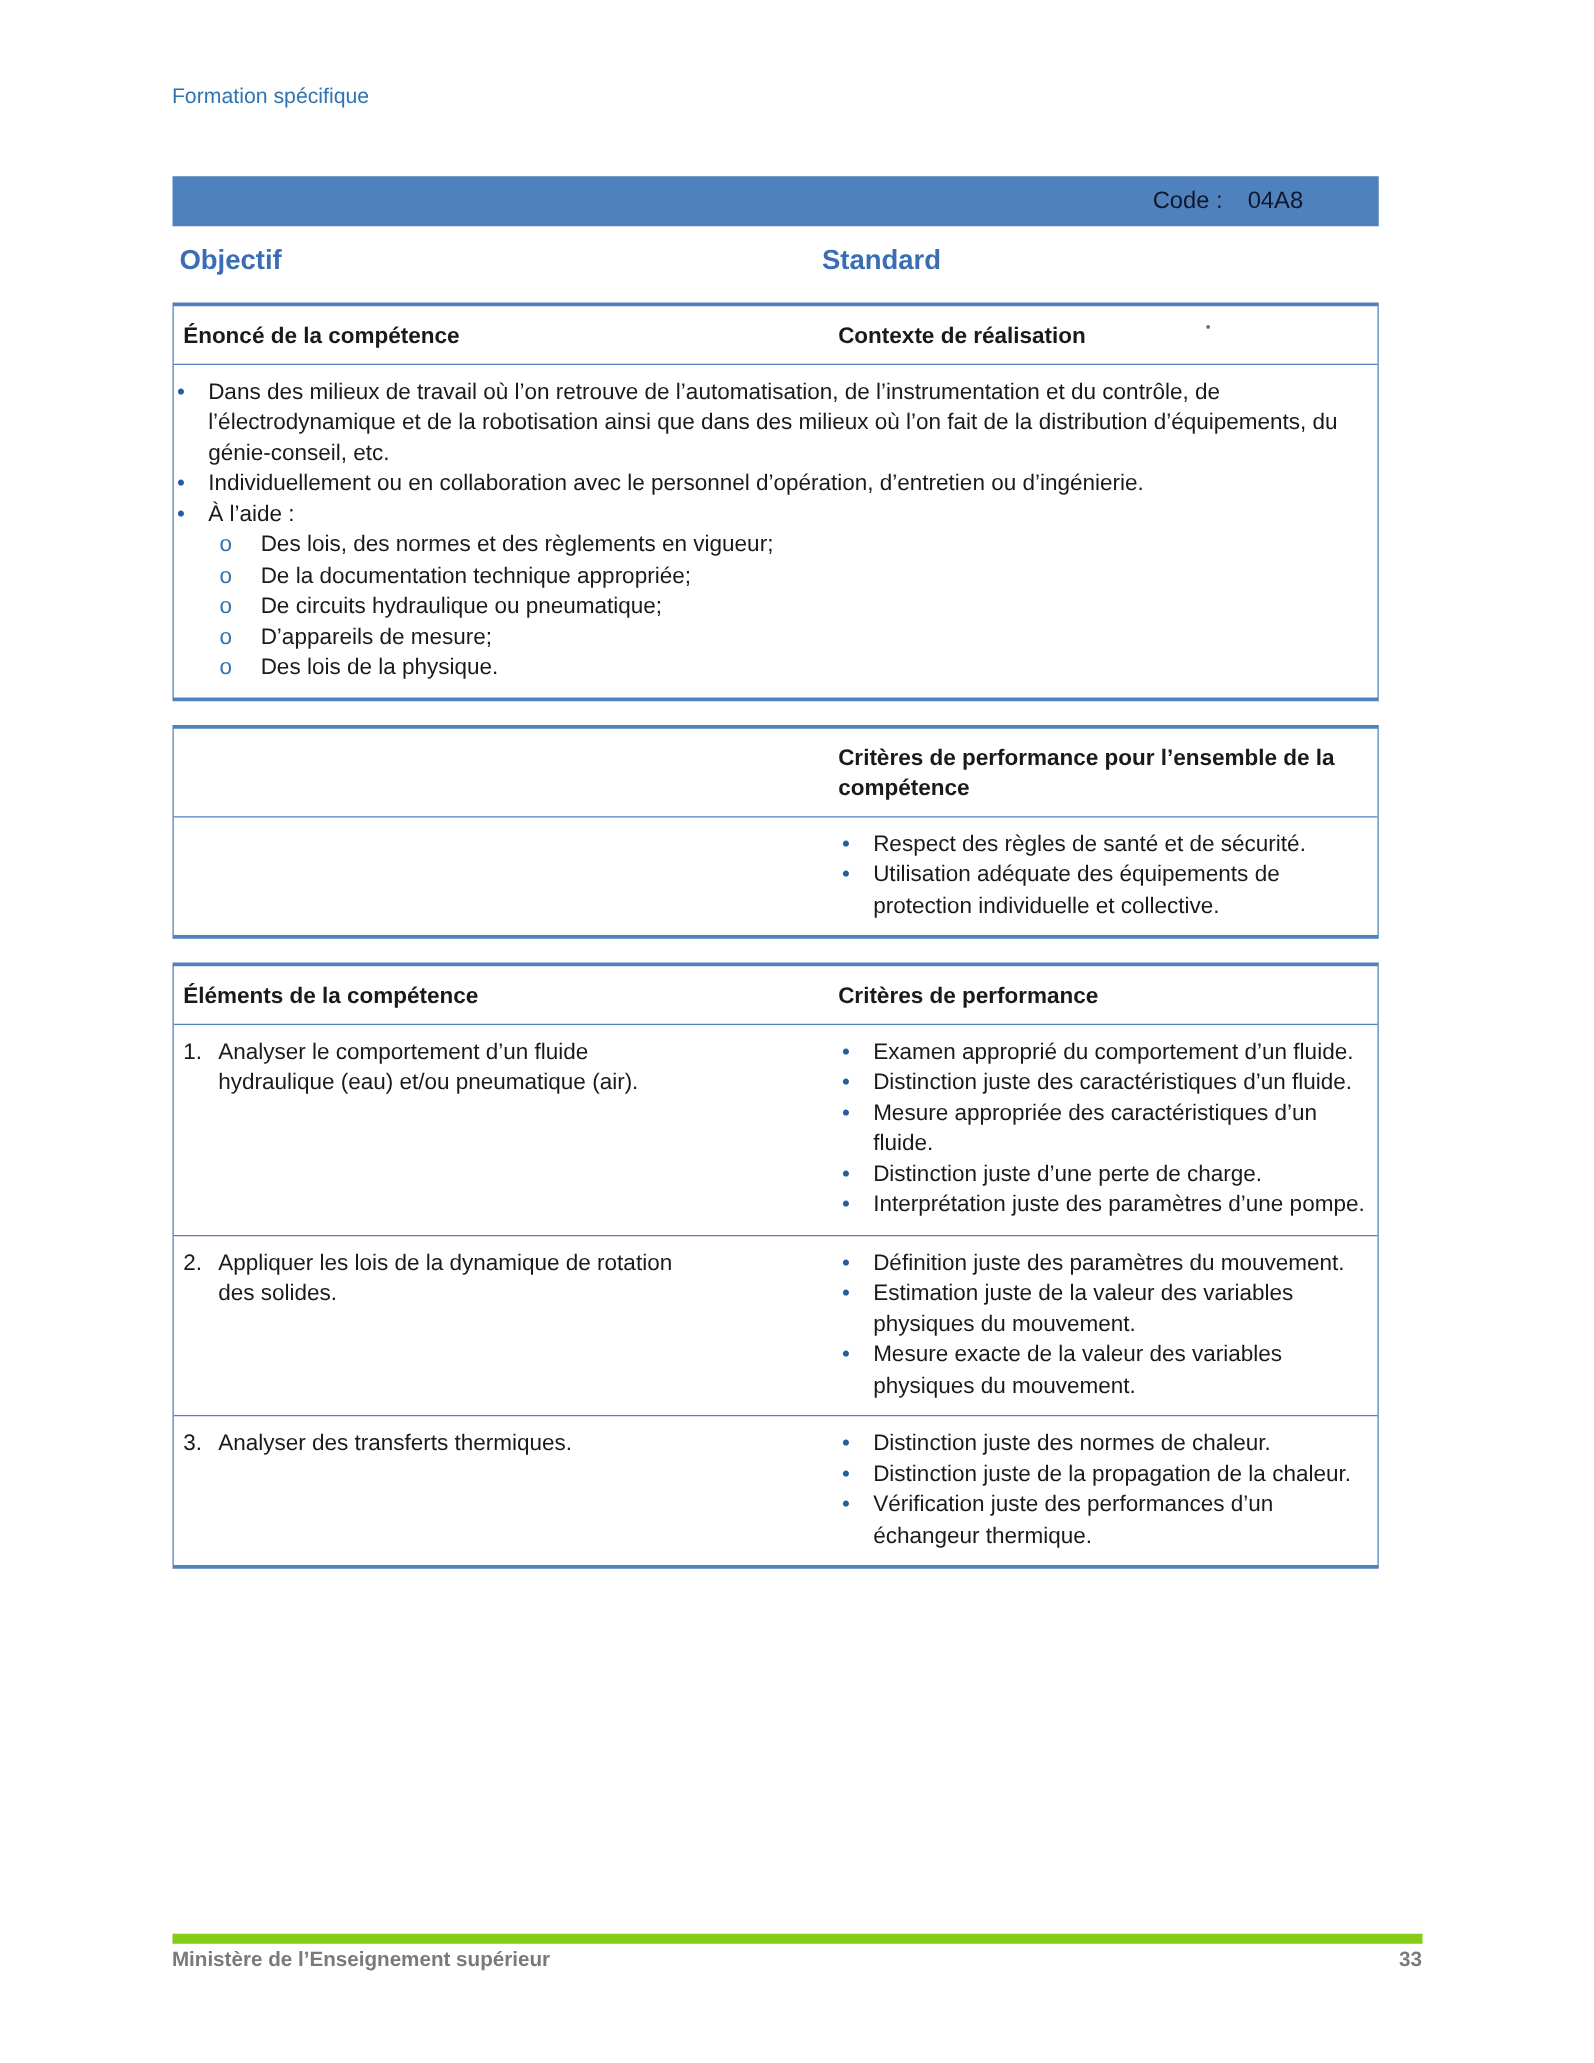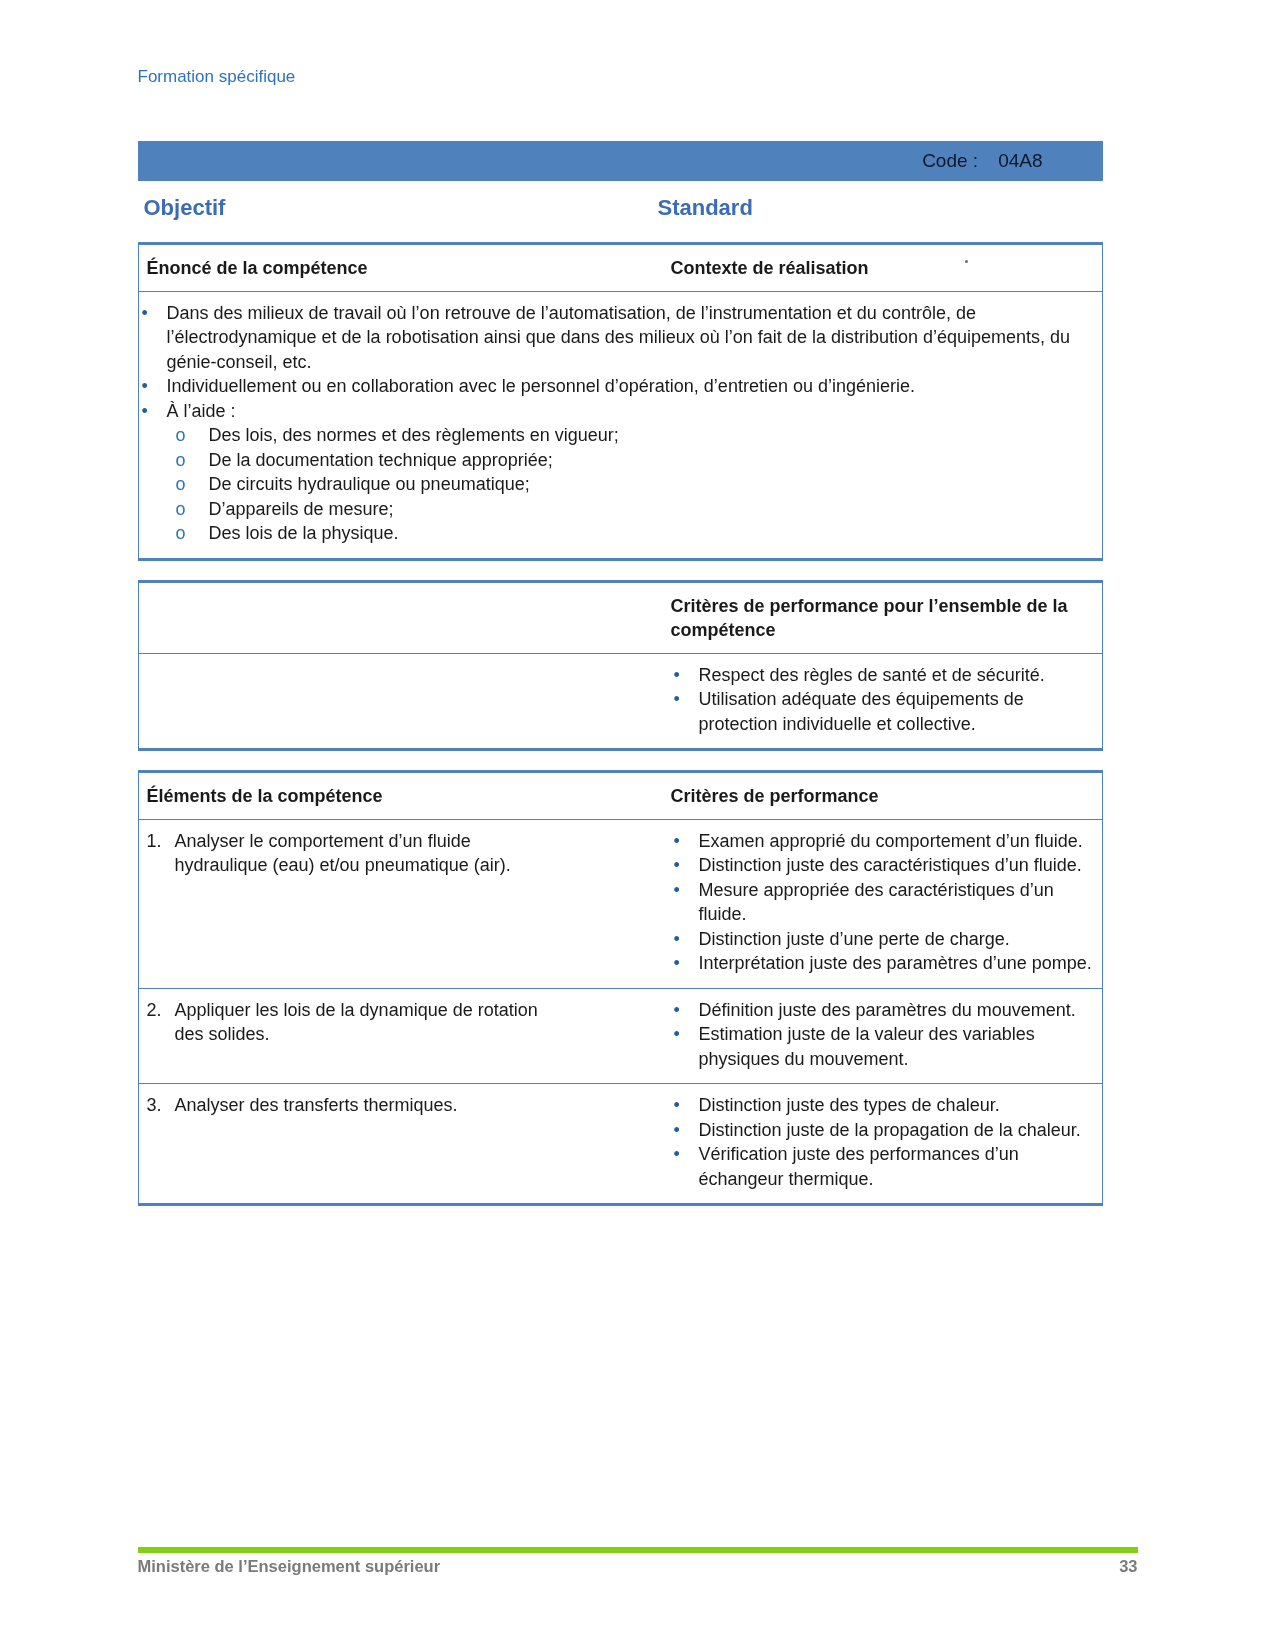--- a/index.html
+++ b/index.html
@@ -68,21 +68,21 @@
   ul.s > li::before{
     content:"o";color:var(--eyebrow-blue);
     position:absolute;left:0;top:0;
   }
   
   .numrow{display:flex;}
   .numrow .num{width:28px;flex:0 0 28px;}
   .numrow .numtext{flex:1;}
   .footer{
     position:absolute;left:115px;right:115px;top:1547px;
-    border-top:6px solid #84cc16;padding-top:4px;
+    border-top:8px solid #84cc16;padding-top:4px;
     display:flex;justify-content:space-between;
     color:var(--footer-gray);font-weight:bold;font-size:16.5px;
   }
 </style>
 </head>
 <body>
 
 <div class="page">
   <div class="content">
 
@@ -167,34 +167,35 @@
         <div class="cell cell-l">
           <div class="numrow">
             <span class="num">2.</span>
             <span class="numtext">Appliquer les lois de la dynamique de rotation des solides.</span>
           </div>
         </div>
         <div class="cell cell-r">
           <ul class="b">
             <li><span>Définition juste des paramètres du mouvement.</span></li>
             <li><span>Estimation juste de la valeur des variables physiques du mouvement.</span></li>
+            <li><span>Mesure exacte de la valeur des variables physiques du mouvement.</span></li>
           </ul>
         </div>
       </div>
 
       <div class="row body-sep">
         <div class="cell cell-l">
           <div class="numrow">
             <span class="num">3.</span>
             <span class="numtext">Analyser des transferts thermiques.</span>
           </div>
         </div>
         <div class="cell cell-r">
           <ul class="b">
-            <li><span>Distinction juste des types de chaleur.</span></li>
+            <li><span>Distinction juste des normes de chaleur.</span></li>
             <li><span>Distinction juste de la propagation de la chaleur.</span></li>
             <li><span>Vérification juste des performances d’un échangeur thermique.</span></li>
           </ul>
         </div>
       </div>
     </div>
 
   </div>
 
   <div class="footer">

